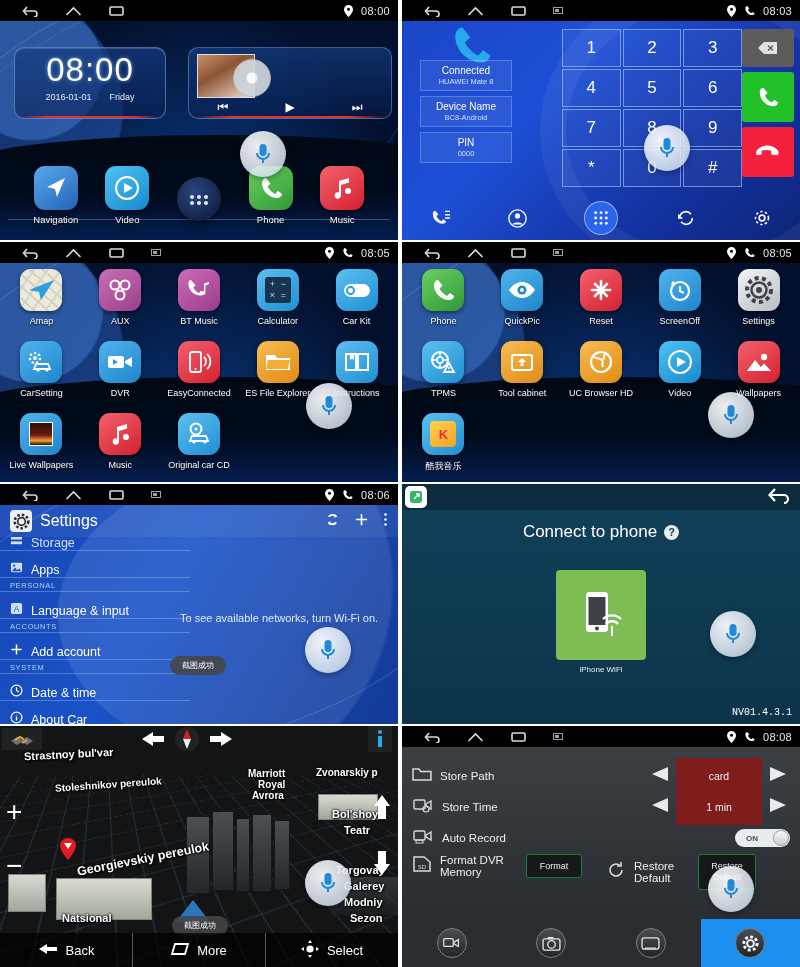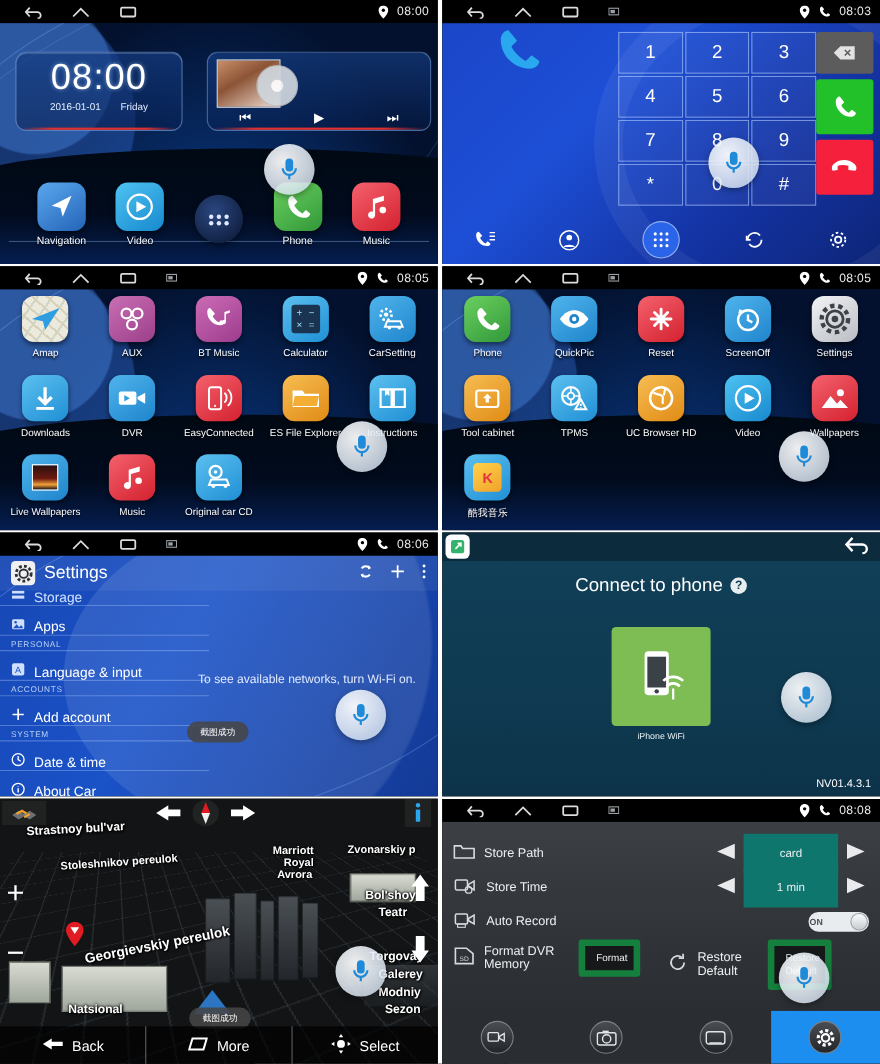--- a/index.html
+++ b/index.html
@@ -170,21 +170,21 @@
   .cp-title{ position:absolute; left:0; right:0; top:38px; text-align:center; color:#fff; font-size:17px;
      display:flex; align-items:center; justify-content:center; gap:7px; }
   .help-dot{ width:15px;height:15px;border-radius:50%;background:#e8edf0;color:#0f3b52;
      font-size:11px;font-weight:bold;display:flex;align-items:center;justify-content:center; }
   .cp-cards{ position:absolute; left:0; right:0; top:86px; display:flex; justify-content:center; gap:48px; }
   .cp-card{ text-align:center; }
   .cp-tile{ width:90px;height:90px;border-radius:4px;display:flex;align-items:center;justify-content:center; }
   .cp-tile.usb{ background:#27a3e0; }
   .cp-tile.wifi{ background:#7dbd54; }
   .cp-lb{ color:#e8f1f5; font-size:8px; margin-top:5px; }
-  .cp-ver{ position:absolute; right:8px; bottom:6px; color:#fff; font-size:10px; }
+  .cp-ver{ position:absolute; right:8px; bottom:6px; color:#fff; font-size:10px;font-family:Liberation Mono, monospace; }
 
   
   .map-bg{ position:absolute; inset:0; background:#121416; overflow:hidden; }
   .map-grid{ position:absolute; inset:-20%; opacity:.55;
      background-image:
        repeating-linear-gradient(72deg, rgba(110,125,135,.5) 0 1px, transparent 1px 26px),
        repeating-linear-gradient(160deg, rgba(95,110,120,.42) 0 1px, transparent 1px 34px);
      transform: perspective(220px) rotateX(48deg); }
   .bld{ position:absolute; background:linear-gradient(180deg,#4b5055,#23272b); border:1px solid #15181a; }
   .bld.light{ background:linear-gradient(180deg,#d9dbd2,#9fa79c); border-color:#7d8479; }
@@ -198,28 +198,28 @@
      color:#fff; font-size:13px; border-right:1px solid rgba(255,255,255,.35); }
   .mb:last-child{ border-right:none; }
   .zoomc{ position:absolute; left:6px; color:#fff; font-size:28px; line-height:1; font-weight:300; }
 
   
   .dvr-bg{ position:absolute; inset:21px 0 0 0;
      background:linear-gradient(180deg,#3c4045 0%,#303438 48%,#26292d 100%); }
   .dvr-row{ position:absolute; left:10px; right:10px; display:flex; align-items:center; height:28px; }
   .dvr-lb{ color:#eceff1; font-size:11.5px; margin-left:8px; }
   .arrowl,.arrowr{ color:#e8eaec; font-size:18px; }
-  .dvr-val{ width:86px; height:36px; background:#0f766e; color:#eceff1; font-size:10.5px;
+  .dvr-val{ width:86px; height:36px; background:#7f1d1d; color:#eceff1; font-size:10.5px;
      display:flex; align-items:center; justify-content:center; margin:0 6px; }
   .toggle{ width:55px;height:18px;border-radius:9px;background:#e9ecee; position:relative;
      display:flex;align-items:center; }
-  .toggle .txt{ color:#4a4e53; font-size:8px; margin-left:1px; font-weight:bold;}
+  .toggle .txt{ color:#4a4e53; font-size:8px; margin-left:11px; font-weight:bold;}
   .toggle .knob{ position:absolute; right:1px; top:1px; width:16px;height:16px;border-radius:50%;
      background:linear-gradient(180deg,#fbfbfb,#c7ccd0); border:1px solid #9aa0a5; }
-  .dvr-btn{ background:#16181a; border:6px solid #15803d; border-radius:3px; color:#eceff1;
+  .dvr-btn{ background:#16181a; border:1px solid #15803d; border-radius:3px; color:#eceff1;
      font-size:9px; padding:6px 10px; text-align:center; }
   .dvr-tabs{ position:absolute; left:0; right:0; bottom:0; height:48px;
      background:#2a2d31; display:flex; }
   .dvr-tab{ flex:1; display:flex; align-items:center; justify-content:center; }
   .dvr-tab.active{ background:#1b8ef0; }
   .circ{ width:30px;height:30px;border-radius:50%;
      background:linear-gradient(180deg,#4a4e53,#232629); border:1px solid #7a8086;
      display:flex;align-items:center;justify-content:center; }
 </style>
 </head>
@@ -391,20 +391,34 @@
         <span class="sb-time">08:03</span>
       </div>
     </div>
 
     <div class="handset-big">
       <svg width="42" height="42" viewBox="0 0 24 24">
           <path d="M7 2c-2 0-4 2-4 5 0 8 7 15 15 15 3 0 5-2 5-4l-4-3-3 3c-3-1.5-6-4.5-7.5-7.5l3-3z" fill="#2aa8ef"></path>
         </svg>
     </div>
 
+    <div class="info-col">
+      <div class="info-box">
+        <div class="t">Connected</div>
+        <div class="v">HUAWEI Mate 8</div>
+      </div>
+      <div class="info-box">
+        <div class="t">Device Name</div>
+        <div class="v">BC8-Android</div>
+      </div>
+      <div class="info-box">
+        <div class="t">PIN</div>
+        <div class="v">0000</div>
+      </div>
+    </div>
 
     <div class="keypad">
       <div class="key">1</div>
       <div class="key">2</div>
       <div class="key">3</div>
       <div class="key">4</div>
       <div class="key">5</div>
       <div class="key">6</div>
       <div class="key">7</div>
       <div class="key">8</div>
@@ -570,41 +584,40 @@
             <div style="color:#9fe0ff;font-size:9px;text-align:center;line-height:9px">+</div>
             <div style="color:#9fe0ff;font-size:9px;text-align:center;line-height:9px">−</div>
             <div style="color:#9fe0ff;font-size:9px;text-align:center;line-height:9px">×</div>
             <div style="color:#9fe0ff;font-size:9px;text-align:center;line-height:9px">=</div>
           </div>
         </div>
         <div class="app-lb">Calculator</div>
       </div>
 
       <div class="app">
+        <div class="app-ic" style="background:linear-gradient(145deg,#5cc0f0,#1f8fd4)">
+          <div style="width:26px;height:13px;border-radius:7px;background:#fff;display:flex;align-items:center;">
+            <div style="width:9px;height:9px;border-radius:50%;border:2px solid #2f9ee0;margin-left:2px"></div>
+          </div>
+        </div>
+        <div class="app-lb">Car Kit</div>
+      </div>
+      <div class="app">
         <div class="app-ic" style="background:linear-gradient(145deg,#4fb4ec,#1f85cc)">
           <svg width="30" height="26" viewBox="0 0 30 26">
               <circle cx="9" cy="9" r="5" fill="none" stroke="#fff" stroke-width="2.4" stroke-dasharray="2.2 2.2"></circle>
               <circle cx="9" cy="9" r="2" fill="#fff"></circle>
               <path d="M8 20h16l-2-5H10z" fill="none" stroke="#fff" stroke-width="1.8"></path>
               <circle cx="12" cy="21" r="1.6" fill="#fff"></circle>
               <circle cx="21" cy="21" r="1.6" fill="#fff"></circle>
             </svg>
         </div>
         <div class="app-lb">CarSetting</div>
       </div>
       <div class="app">
-        <div class="app-ic" style="background:linear-gradient(145deg,#5cc0f0,#1f8fd4)">
-          <svg width="24" height="26" viewBox="0 0 24 26">
-              <path d="M12 3v13M6 12l6 6 6-6" fill="none" stroke="#fff" stroke-width="3"></path>
-              <rect x="4" y="21" width="16" height="2.6" fill="#fff"></rect>
-            </svg>
-        </div>
-        <div class="app-lb">Downloads</div>
-      </div>
-      <div class="app">
         <div class="app-ic" style="background:linear-gradient(145deg,#4fb4ec,#1f85cc)">
           <svg width="28" height="20" viewBox="0 0 28 20">
               <rect x="2" y="4" width="16" height="12" rx="2" fill="#fff"></rect>
               <path d="M19 9l7-4v10l-7-4z" fill="#fff"></path>
               <path d="M7 7l5 3-5 3z" fill="#2f9ee0"></path>
             </svg>
         </div>
         <div class="app-lb">DVR</div>
       </div>
       <div class="app">
@@ -763,39 +776,39 @@
           <svg width="30" height="30" viewBox="0 0 30 30">
               <circle cx="15" cy="15" r="12" fill="none" stroke="#3d4349" stroke-width="4" stroke-dasharray="4 3.4"></circle>
               <circle cx="15" cy="15" r="7.5" fill="none" stroke="#3d4349" stroke-width="2.5"></circle>
               <circle cx="15" cy="15" r="3" fill="#3d4349"></circle>
             </svg>
         </div>
         <div class="app-lb">Settings</div>
       </div>
 
       <div class="app">
-        <div class="app-ic" style="background:linear-gradient(145deg,#f7bd53,#e08b14)">
-          <svg width="26" height="24" viewBox="0 0 26 24">
-              <rect x="3" y="5" width="20" height="15" rx="2" fill="none" stroke="#fff" stroke-width="2"></rect>
-              <path d="M13 8l4 4h-2.5v4h-3v-4H9z" fill="#fff"></path>
-            </svg>
-        </div>
-        <div class="app-lb">Tool cabinet</div>
-      </div>
-      <div class="app">
         <div class="app-ic" style="background:linear-gradient(145deg,#5cc0f0,#1f8fd4)">
           <svg width="28" height="26" viewBox="0 0 28 26">
               <circle cx="11" cy="11" r="8" fill="none" stroke="#fff" stroke-width="2"></circle>
               <circle cx="11" cy="11" r="3" fill="none" stroke="#fff" stroke-width="1.6"></circle>
               <path d="M11 3v5M11 14v5M3 11h5M14 11h5" stroke="#fff" stroke-width="1.4"></path>
               <path d="M20 14l5 9h-10z" fill="none" stroke="#fff" stroke-width="1.8"></path>
               <path d="M20 18v2M20 21.2v.6" stroke="#fff" stroke-width="1.6"></path>
             </svg>
         </div>
         <div class="app-lb">TPMS</div>
+      </div>
+      <div class="app">
+        <div class="app-ic" style="background:linear-gradient(145deg,#f7bd53,#e08b14)">
+          <svg width="26" height="24" viewBox="0 0 26 24">
+              <rect x="3" y="5" width="20" height="15" rx="2" fill="none" stroke="#fff" stroke-width="2"></rect>
+              <path d="M13 8l4 4h-2.5v4h-3v-4H9z" fill="#fff"></path>
+            </svg>
+        </div>
+        <div class="app-lb">Tool cabinet</div>
       </div>
       <div class="app">
         <div class="app-ic" style="background:linear-gradient(145deg,#f7bd53,#e08b14)">
           <svg width="26" height="26" viewBox="0 0 26 26">
               <circle cx="13" cy="13" r="10" fill="none" stroke="#fff" stroke-width="2.2"></circle>
               <path d="M6 8c3 2 6 1 8 3s-1 5 1 7M17 5c-2 2 0 4-2 5" fill="none" stroke="#fff" stroke-width="2"></path>
             </svg>
         </div>
         <div class="app-lb">UC Browser HD</div>
       </div>

